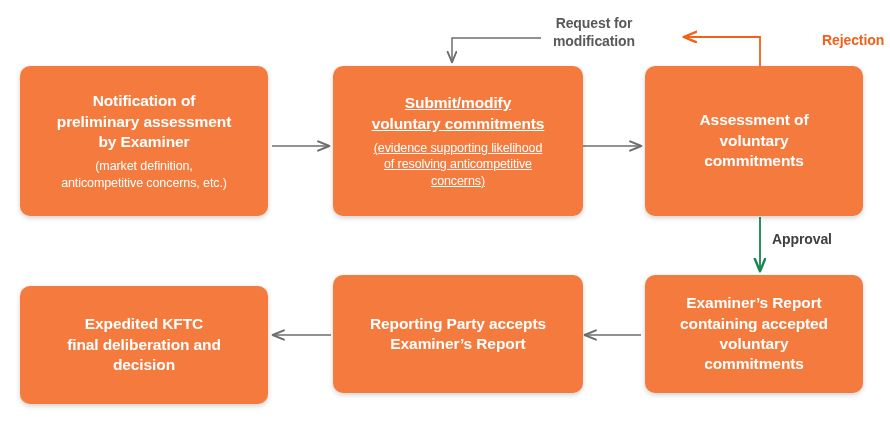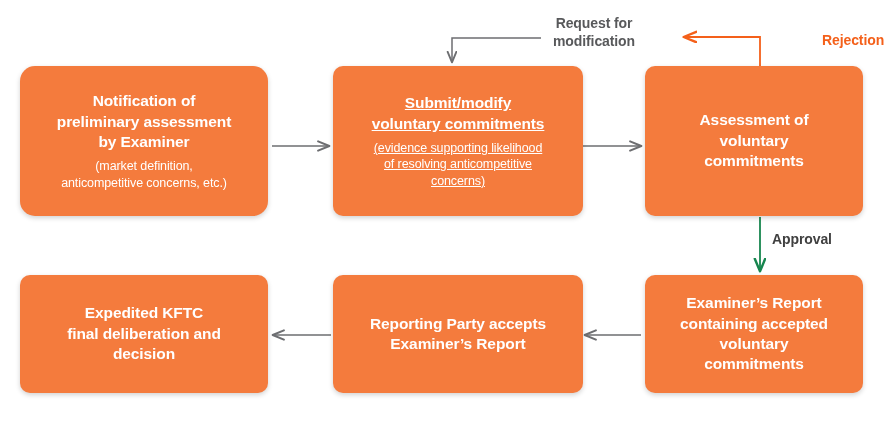--- a/index.html
+++ b/index.html
@@ -100,21 +100,21 @@
 
     <path d="M541,38 L452,38 L452,62" fill="none" stroke="#6D6E71" stroke-width="1.5" stroke-linecap="butt" stroke-linejoin="miter" marker-end="url(#arrow-grey)"></path>
 
     <line x1="760" y1="217" x2="760" y2="271" stroke="#17864F" stroke-width="1.8" marker-end="url(#arrow-green)"></line>
 
     <line x1="641" y1="335" x2="585" y2="335" stroke="#6D6E71" stroke-width="1.6" marker-end="url(#arrow-grey)"></line>
 
     <line x1="331" y1="335" x2="273" y2="335" stroke="#6D6E71" stroke-width="1.6" marker-end="url(#arrow-grey)"></line>
   </svg>
 
-  <div class="node" style="left:20px; top:66px; width:248px; height:150px;border-radius:15px;">
+  <div class="node" style="left:20px; top:66px; width:248px; height:150px;">
     <div class="title">Notification of
 preliminary assessment
 by Examiner</div>
     <div class="sub">(market definition,
 anticompetitive concerns, etc.)</div>
   </div>
 
   <div class="node" style="left:333px; top:66px; width:250px; height:150px;text-decoration:underline;">
     <div class="title">Submit/modify
 voluntary commitments</div>
@@ -134,21 +134,21 @@
 containing accepted
 voluntary
 commitments</div>
   </div>
 
   <div class="node" style="left:333px; top:275px; width:250px; height:118px;">
     <div class="title">Reporting Party accepts
 Examiner’s Report</div>
   </div>
 
-  <div class="node" style="left:20px; top:275px; width:248px; height:118px;">
+  <div class="node" style="left:20px; top:286px; width:248px; height:118px;">
     <div class="title">Expedited KFTC
 final deliberation and
 decision</div>
   </div>
 
   <div class="edge-label grey" style="left:530px; top:14px; width:128px;">Request for
 modification</div>
 
   <div class="edge-label orange" style="left:776px; top:31px; width:100px; text-align:left;padding-left:46px;">Rejection</div>
 

